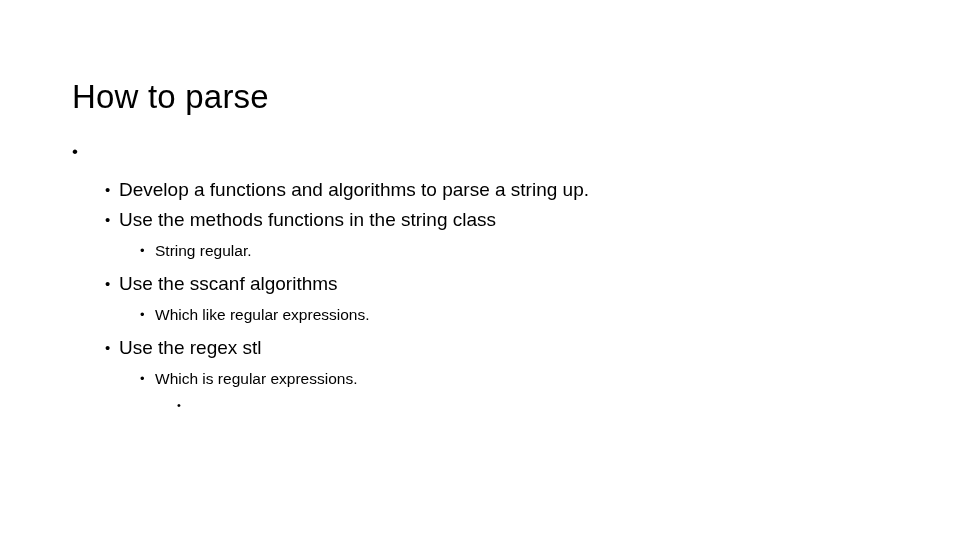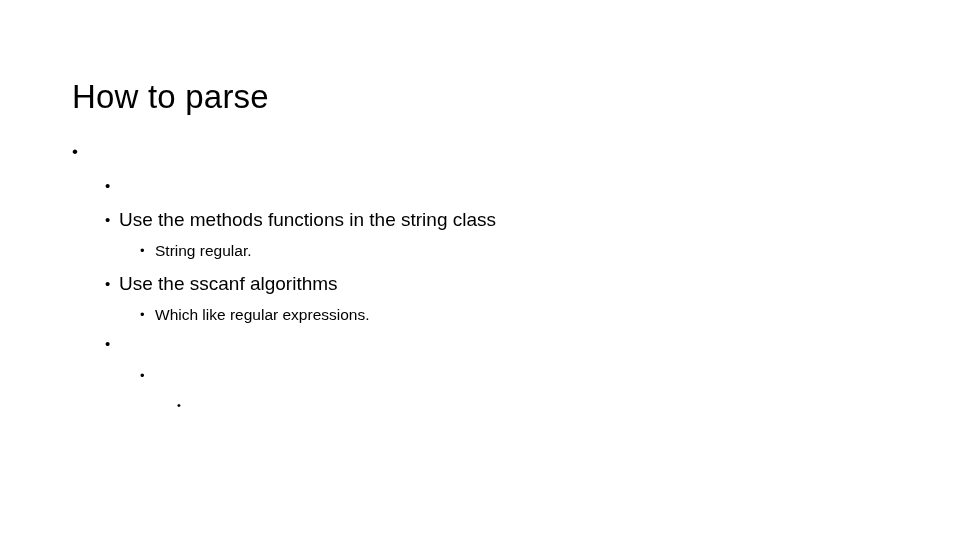--- a/index.html
+++ b/index.html
@@ -136,20 +136,21 @@
   <div class="slide-body">
 
     <div class="bullet-row lvl1">
       <span class="bullet-mark">•</span>
     </div>
 
     <div class="gap-md"></div>
 
     <div class="bullet-row lvl2">
       <span class="bullet-mark">•</span>
+      <span class="bullet-text">Develop a functions and algorithms to parse a string up.</span>
     </div>
 
     <div class="bullet-row lvl2">
       <span class="bullet-mark">•</span>
       <span class="bullet-text">Use the methods functions in the string class</span>
     </div>
 
     <div class="gap-sm"></div>
 
     <div class="bullet-row lvl3">
@@ -168,26 +169,28 @@
 
     <div class="bullet-row lvl3">
       <span class="bullet-mark">•</span>
       <span class="bullet-text">Which like regular expressions.</span>
     </div>
 
     <div class="gap-sm"></div>
 
     <div class="bullet-row lvl2">
       <span class="bullet-mark">•</span>
+      <span class="bullet-text">Use the regex stl</span>
     </div>
 
     <div class="gap-sm"></div>
 
     <div class="bullet-row lvl3">
       <span class="bullet-mark">•</span>
+      <span class="bullet-text">Which is regular expressions.</span>
     </div>
 
     <div class="gap-sm"></div>
 
     <div class="bullet-row lvl4">
       <span class="bullet-mark">•</span>
     </div>
 
   </div>
 </div>

